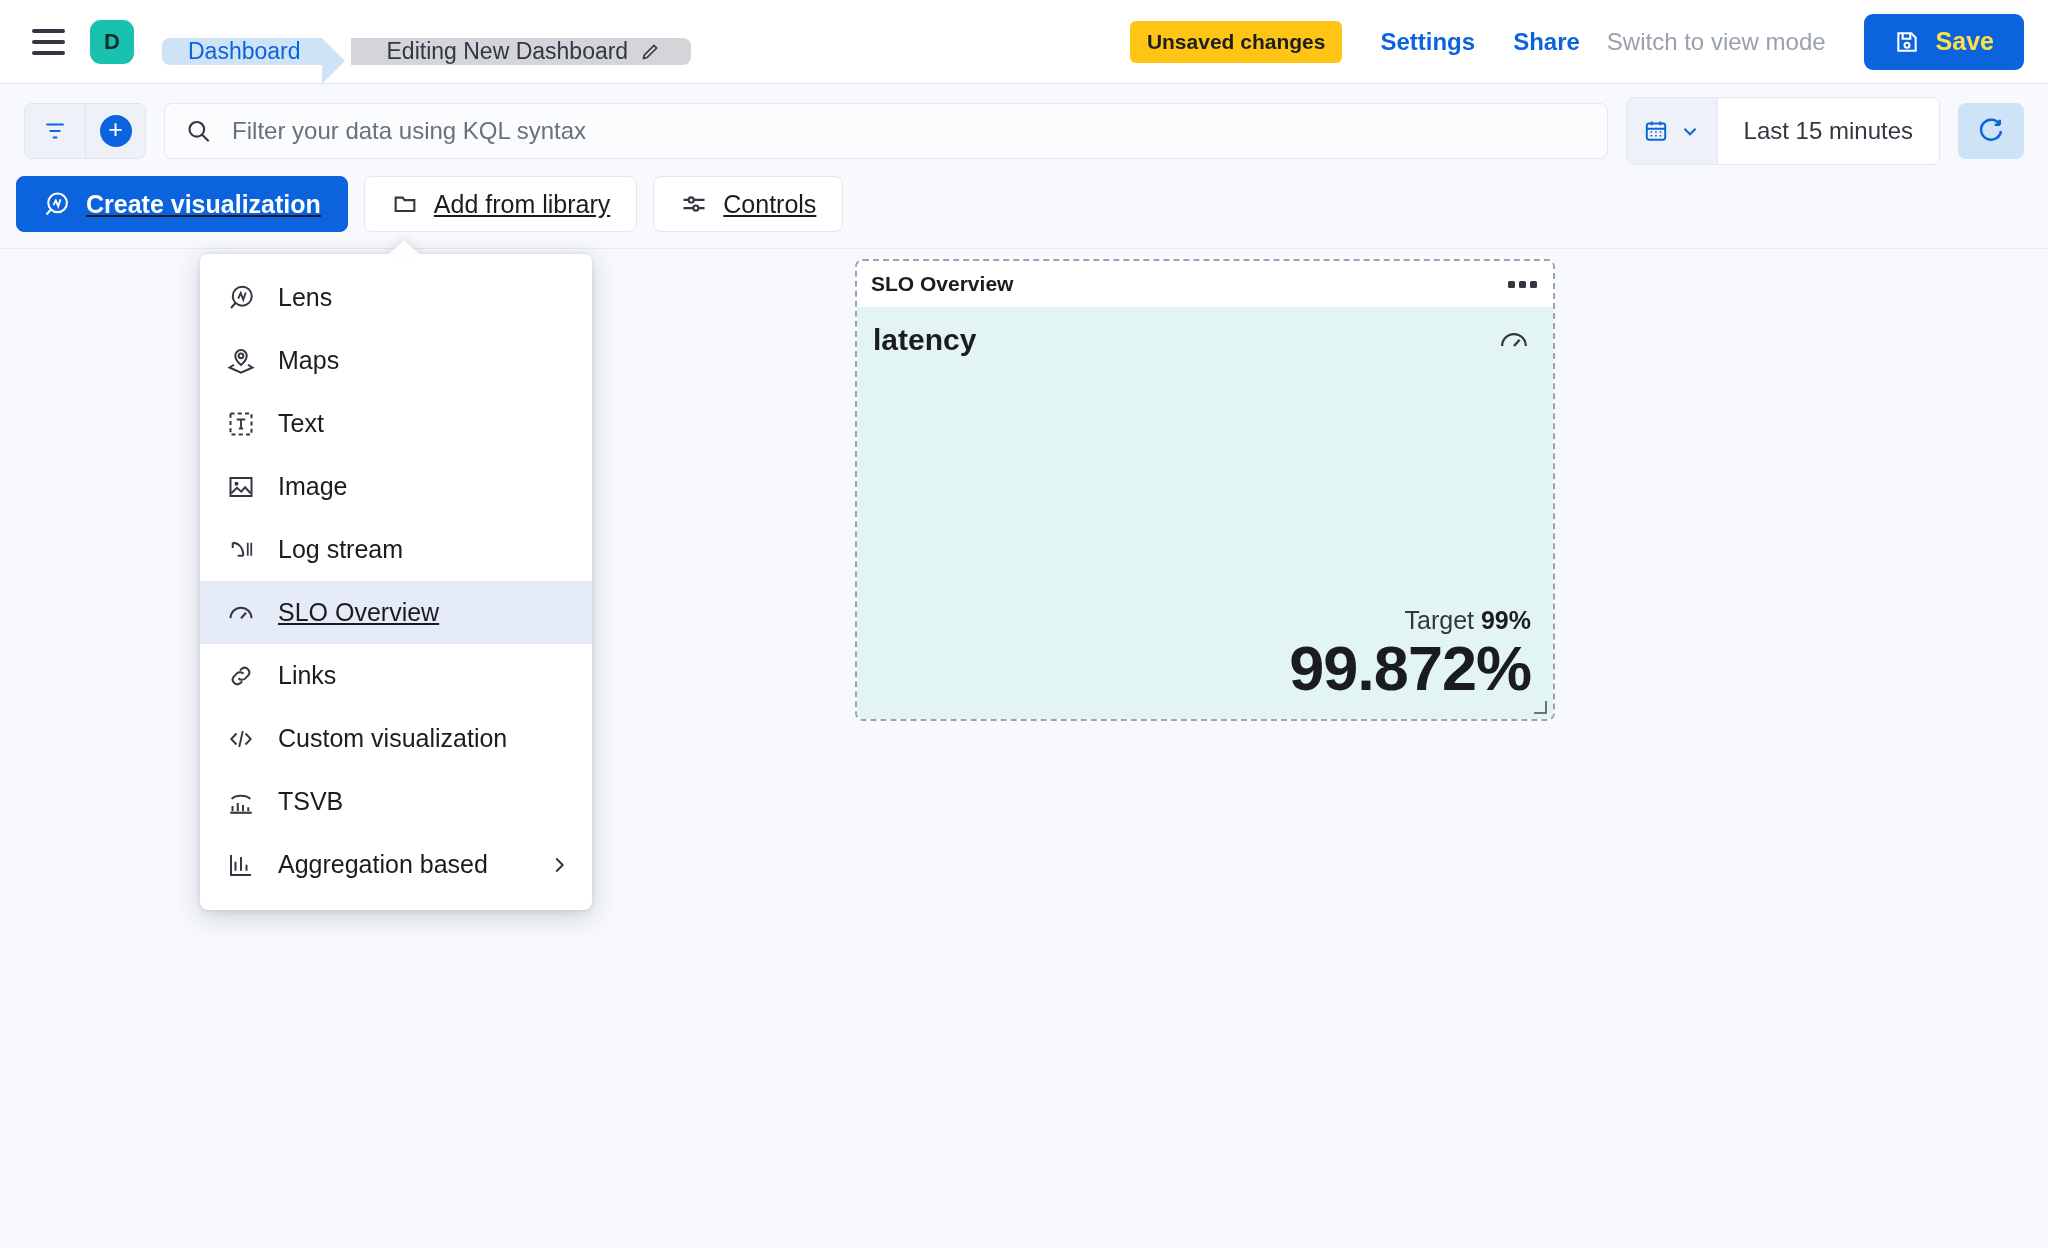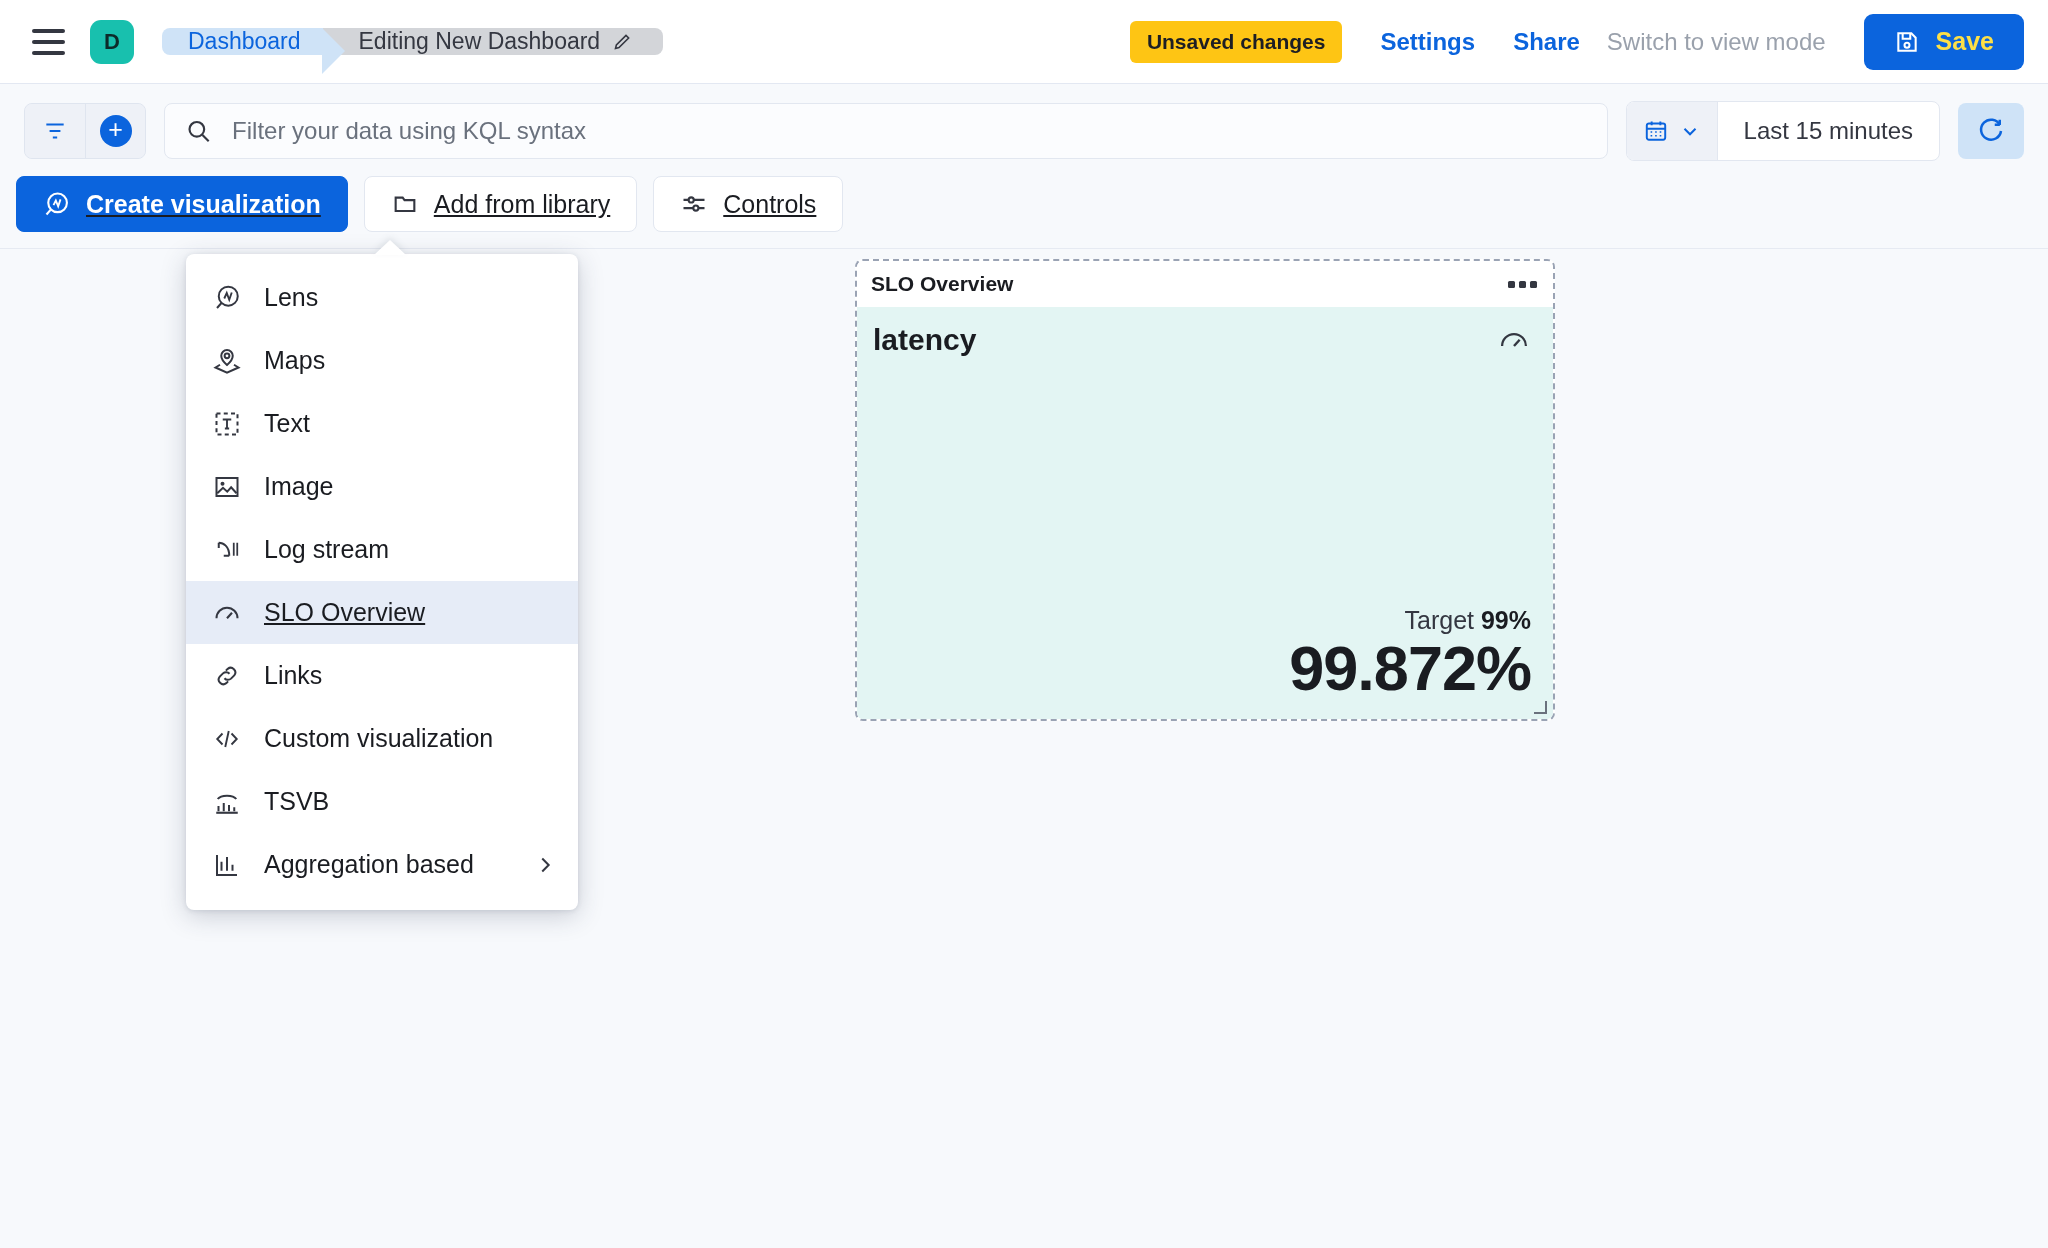--- a/index.html
+++ b/index.html
@@ -36,24 +36,25 @@
   .avatar {
     width: 44px; height: 44px;
     margin-left: 20px;
     background: #18c0ae;
     border-radius: 11px;
     display: flex; align-items: center; justify-content: center;
     font-size: 22px; font-weight: 700; color: #0c2b2a;
     flex: 0 0 auto;
   }
   .breadcrumbs {
-    display: flex; align-items: center;
+    display: flex; align-items: flex-end;
     margin-left: 28px;
     height: 46px;
     flex: 0 0 auto;
+    gap: 28px;
   }
   .crumb {
     display: flex; align-items: center;
     padding: 0 30px 0 26px;
     font-size: 23px;
     position: relative;
     white-space: nowrap;
   }
   .crumb-1 {
     background: #cfe3f7;
@@ -154,21 +155,21 @@
   .search-input {
     border: none; outline: none; background: transparent;
     font-size: 24px;
     font-family: inherit;
     color: #343741;
     width: 100%;
   }
   .search-input::placeholder { color: #6a717d; }
   .datepicker {
     margin-left: 18px;
-    height: 60px;
+    height: 68px;
     display: flex; align-items: stretch;
     border: 1px solid #e2e7f0;
     border-radius: 8px;
     overflow: hidden;
     background: #fff;
     flex: 0 0 auto;
   }
   .dp-calbtn {
     background: #eef1f7;
     display: flex; align-items: center; gap: 10px;
@@ -225,21 +226,21 @@
   
   .body-area {
     position: relative;
     height: calc(1248px - 84px - 78px - 88px);
     background: #f7f9fc;
   }
 
   
   .menu {
     position: absolute;
-    left: 186px; top: 5px;
+    left: 200px; top: 5px;
     width: 392px;
     background: #fff;
     border-radius: 8px;
     box-shadow: 0 6px 26px rgba(44,56,82,0.22), 0 1px 5px rgba(44,56,82,0.12);
     padding: 12px 0 14px 0;
     z-index: 30;
   }
   .menu::before {
     content: "";
     position: absolute;

